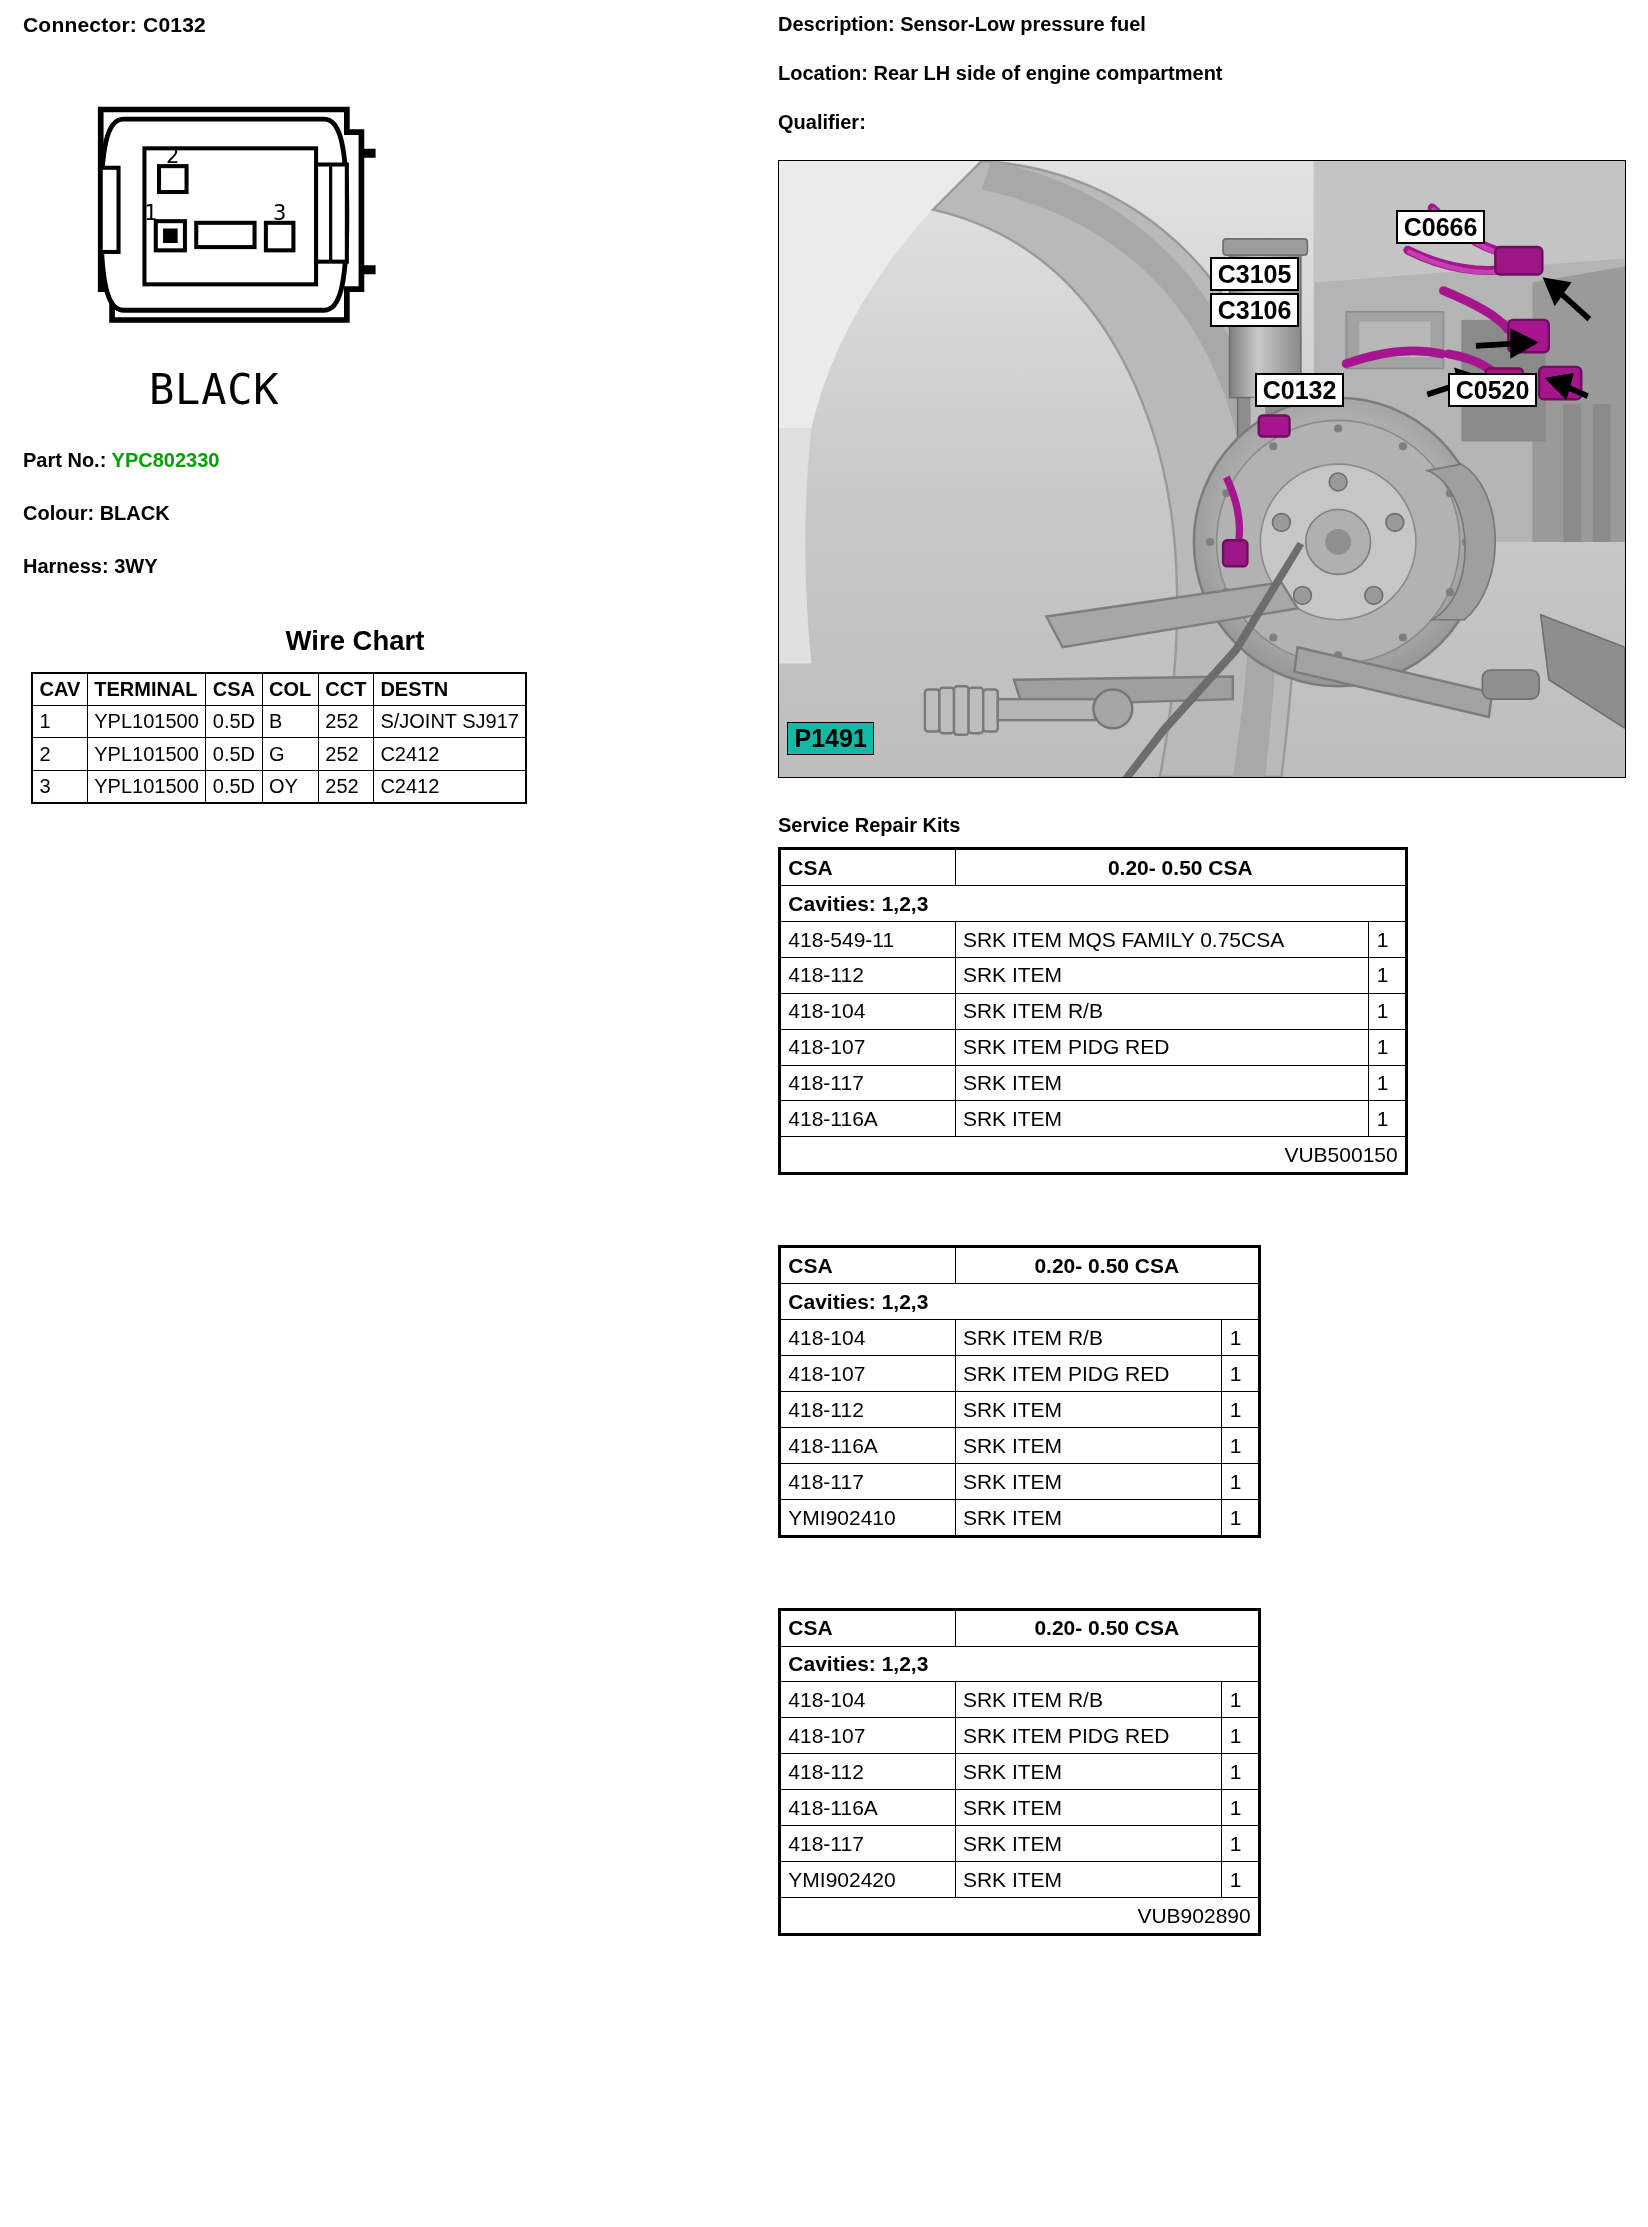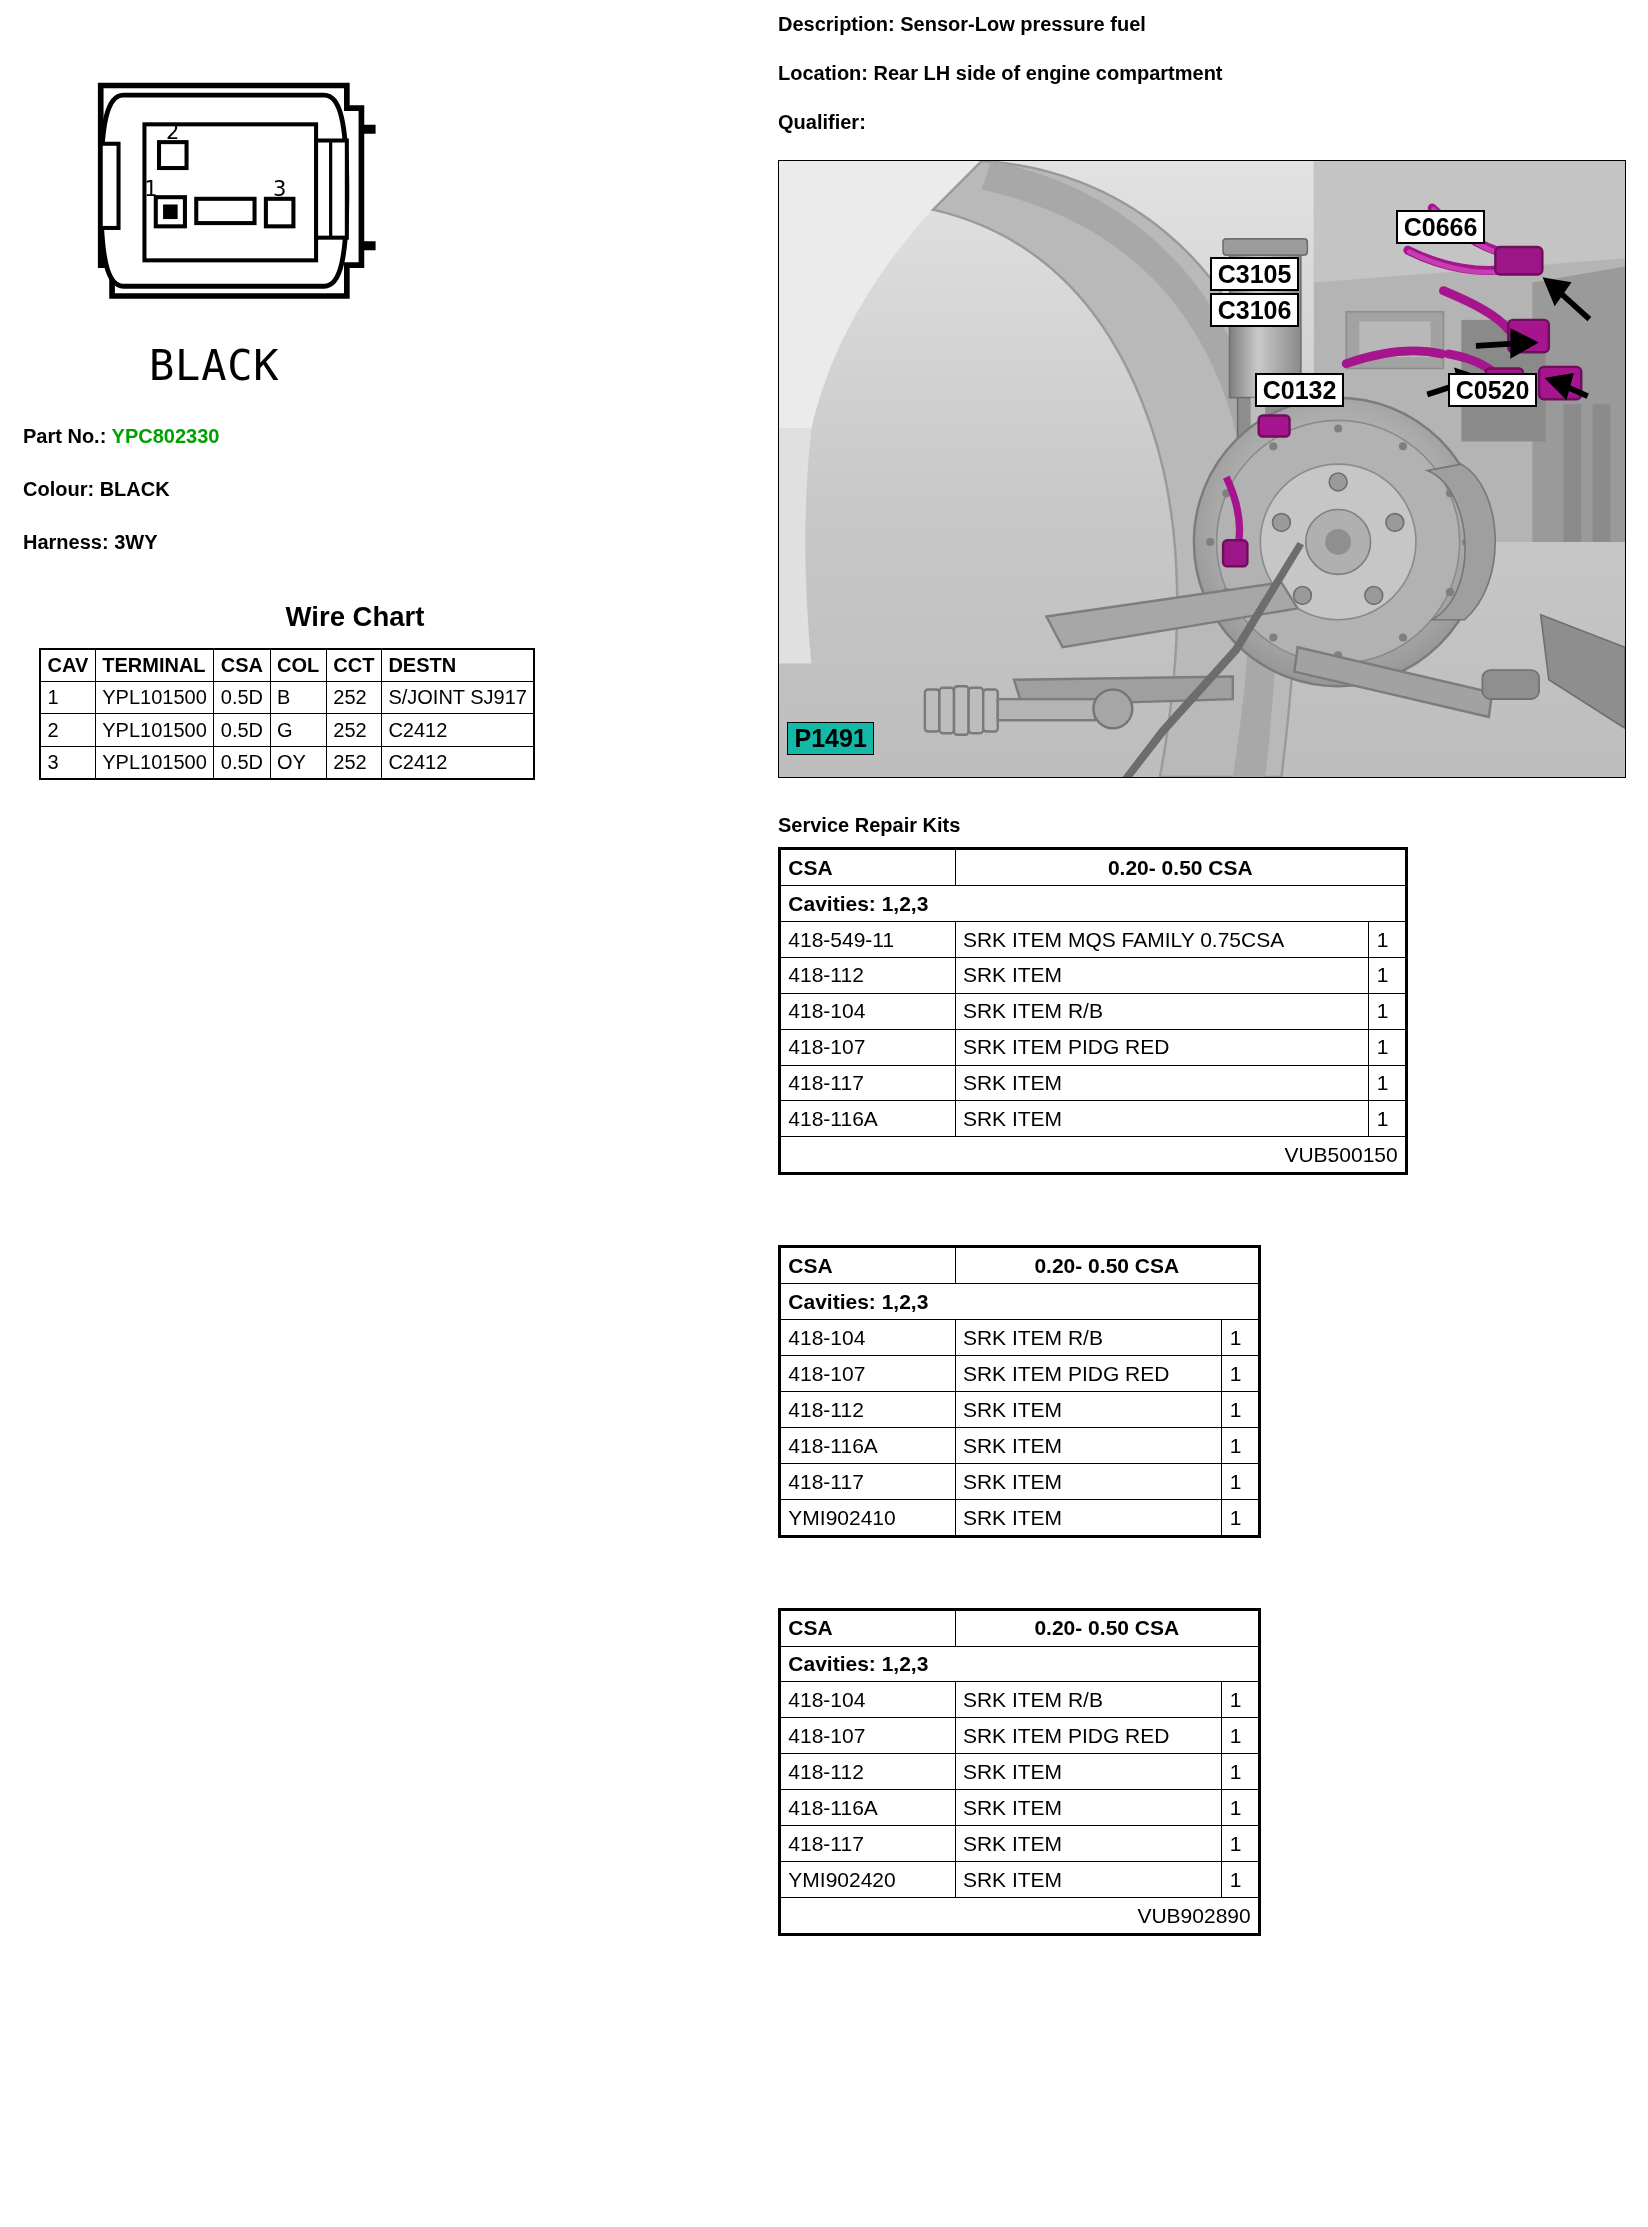--- a/index.html
+++ b/index.html
@@ -89,21 +89,21 @@
     text-align: left;
     white-space: nowrap;
     line-height: 1.25;
   }
   table.grid th {
     font-weight: bold;
   }
 
   .wire-chart-wrap {
     margin-top: 14.6px;
-    margin-left: 16px;
+    margin-left: 8px;
   }
   .wire-chart-wrap table.grid { border: 2.4px solid #000; }
 
   
   .right-col {
     position: absolute;
     left: 778px;
     top: 13px;
     width: 850px;
   }
@@ -171,20 +171,21 @@
   table.srk td.kitno    { text-align: right; font-weight: normal; }
   .srk-spacer { height: 60px; }
 </style>
 </head>
 <body>
 
 <div class="page">
 
   <div class="left-col">
 
+    <div class="connector-title">Connector: C0132</div>
 
     <div class="connector-figure">
       <svg class="conn-svg" width="421" height="324" viewBox="0 0 520 400">
 
         <path d="M110,40 L400,40 L400,68 L418,68 L418,92 L432,92 L432,96
                  L418,96 L418,236 L432,236 L432,240 L418,240 L418,262 L400,262
                  L400,300 L110,300 L110,262 L96,262 L96,40 Z" fill="#ffffff" stroke="#000000" stroke-width="7"></path>
 
         <path d="M124,52 C104,52 96,86 96,170 C96,254 104,288 124,288
                  L372,288 C392,288 400,254 400,170 C400,86 392,52 372,52 Z" fill="#ffffff" stroke="#000000" stroke-width="6"></path>

